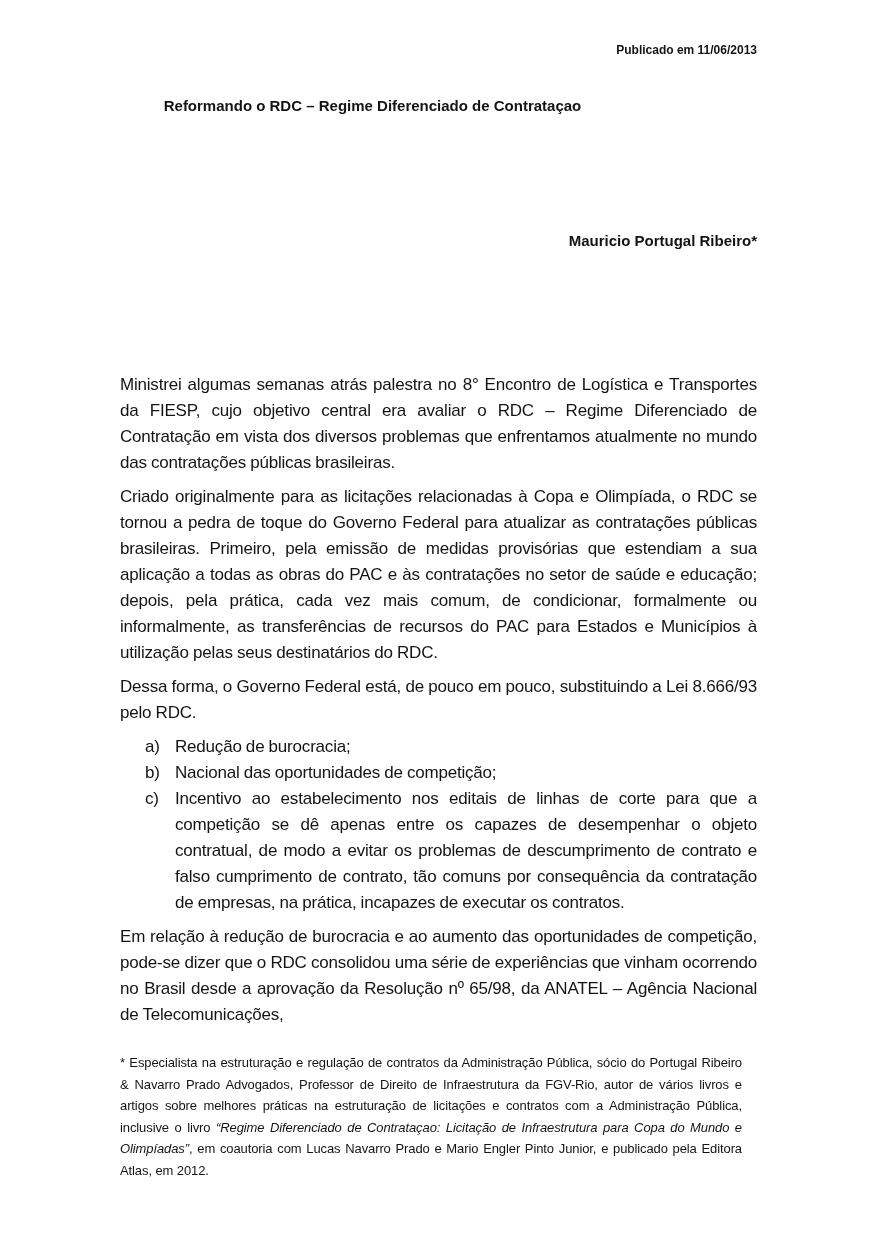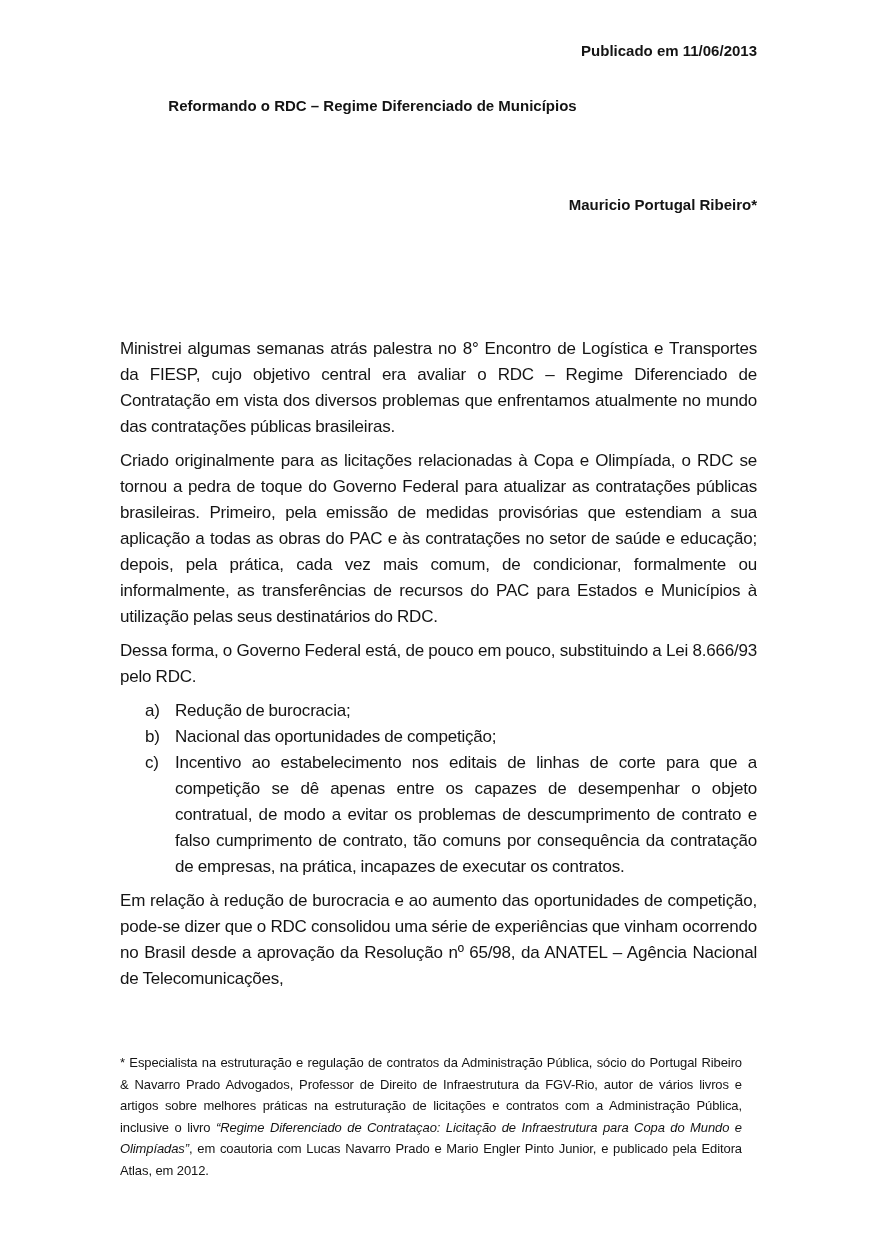--- a/index.html
+++ b/index.html
@@ -15,34 +15,34 @@
     color: #141414;
     font-family: "Liberation Sans", sans-serif;
     overflow: hidden;
     box-sizing: border-box;
     padding: 0 117px 0 120px;
   }
   .pub-date {
     padding-top: 41px;
     text-align: right;
     font-weight: 700;
-    font-size: 15px;
+    font-size: 12px;
     line-height: 19px;
   }
   .doc-title {
     margin-top: 36px;
     text-align: center;
     font-weight: 700;
     font-size: 15px;
     line-height: 19px;
     position: relative;
     left: -66px;
   }
   .author {
-    margin-top: 80px;
+    margin-top: 116px;
     text-align: right;
     font-weight: 700;
     font-size: 15px;
     line-height: 19px;
   }
   .body-text {
     margin-top: 122px;
     font-size: 17px;
     line-height: 26px;
     letter-spacing: -0.2px;
@@ -84,21 +84,21 @@
     font-style: italic;
   }
 </style>
 </head>
 <body>
 
 <div class="page">
 
   <div class="pub-date">Publicado em 11/06/2013</div>
 
-  <div class="doc-title">Reformando o RDC – Regime Diferenciado de Municípios</div>
+  <div class="doc-title">Reformando o RDC – Regime Diferenciado de Contrataçao</div>
 
   <div class="author">Mauricio Portugal Ribeiro*</div>
 
   <div class="body-text">
 
     <p>Ministrei algumas semanas atrás palestra no 8° Encontro de Logística e Transportes da FIESP, cujo objetivo central era avaliar o RDC – Regime Diferenciado de Contratação em vista dos diversos problemas que enfrentamos atualmente no mundo das contratações públicas brasileiras.</p>
 
     <p>Criado originalmente para as licitações relacionadas à Copa e Olimpíada, o RDC se tornou a pedra de toque do Governo Federal para atualizar as contratações públicas brasileiras. Primeiro, pela emissão de medidas provisórias que estendiam a sua aplicação a todas as obras do PAC e às contratações no setor de saúde e educação; depois, pela prática, cada vez mais comum, de condicionar, formalmente ou informalmente, as transferências de recursos do PAC para Estados e Municípios à utilização pelas seus destinatários do RDC.</p>
 
     <p>Dessa forma, o Governo Federal está, de pouco em pouco, substituindo a Lei 8.666/93 pelo RDC.</p>

